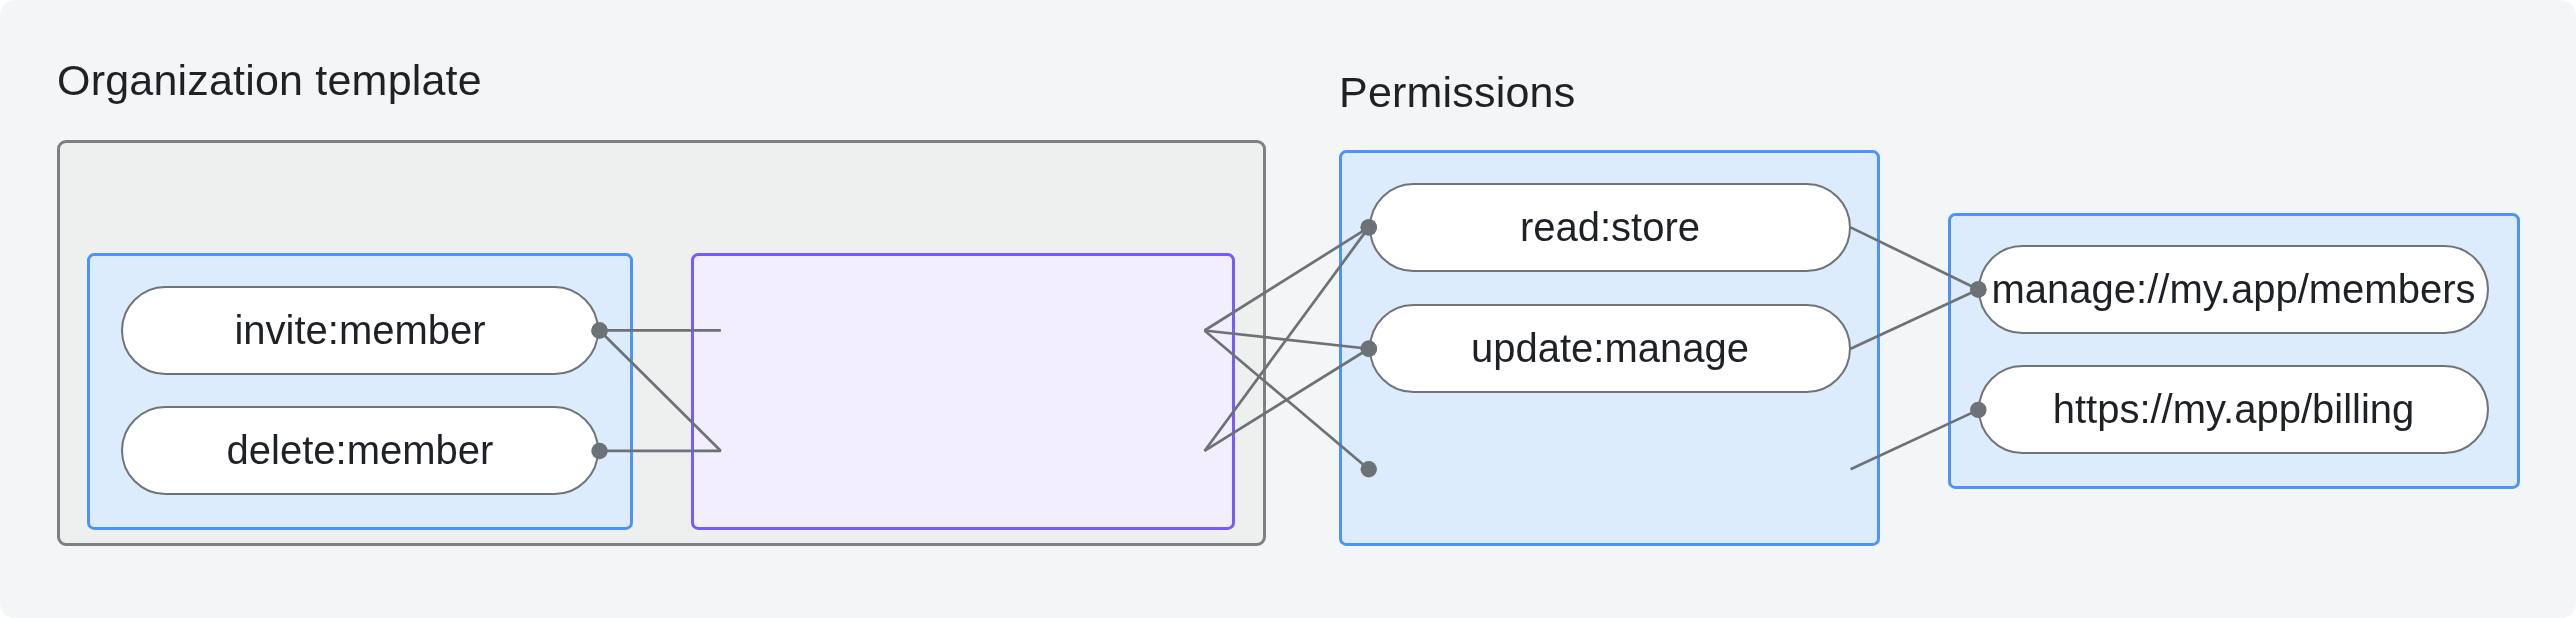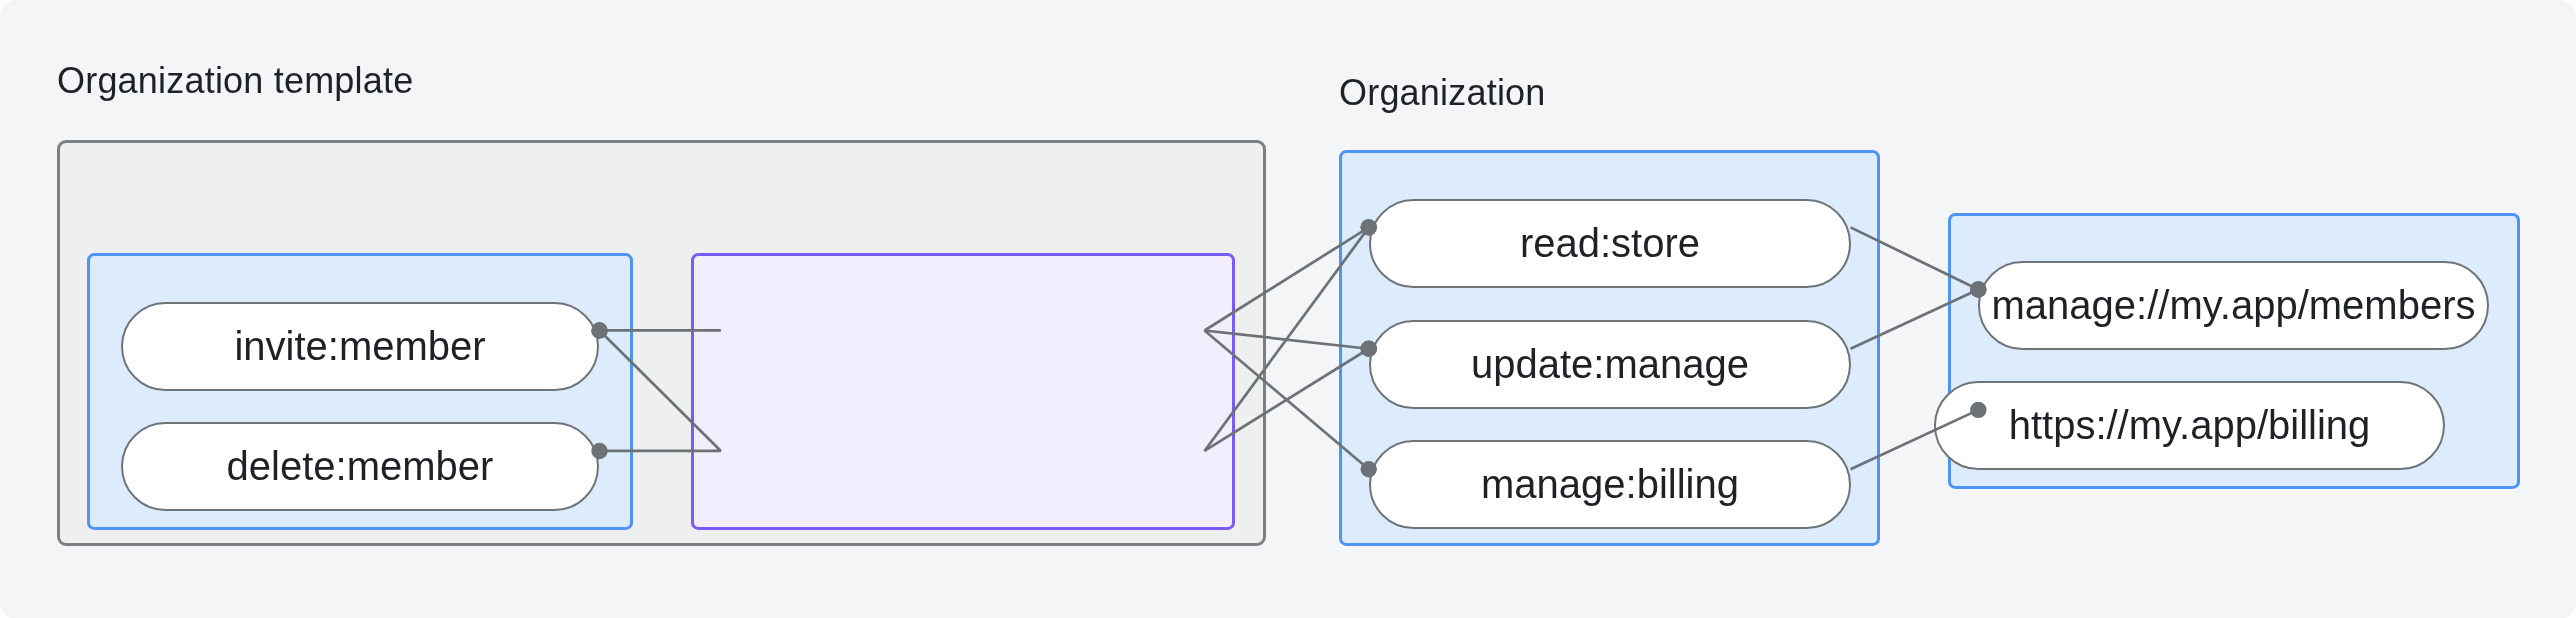--- a/index.html
+++ b/index.html
@@ -11,21 +11,21 @@
   .canvas{
     position:relative;
     width:2576px;
     height:619px;
     background:var(--page-bg,#f4f5f6);
     border-radius:16.4px;
     overflow:hidden;
   }
   .heading{
     position:absolute;
-    font-size:36px;
+    font-size:43px;
     line-height:47px;
     color:var(--text,#1e2226);
     white-space:nowrap;
     letter-spacing:0.2px;
   }
   .groupbox{
     position:absolute;
     box-sizing:border-box;
   }
   .groupbox.gray{
@@ -50,57 +50,55 @@
     background:var(--pill-fill,#ffffff);
     border:2.7px solid var(--pill-border,#6f7478);
     border-radius:45px;
     display:flex;
     align-items:center;
     justify-content:center;
     font-size:40px;
     color:var(--text,#1e2226);
     white-space:nowrap;
     z-index:2;
-    margin-top:16px;
   }
   svg.edges{
     position:absolute;
     left:0; top:0;
     width:2576px;
     height:619px;
     z-index:3;
     pointer-events:none;
   }
 </style>
 </head>
 <body>
 
 <div class="canvas">
 
   <div class="heading" style="left:57px;top:57px">Organization template</div>
   <div class="heading" style="left:90px;top:170px">Organization permissions</div>
   <div class="heading" style="left:691px;top:170px">Organization roles</div>
-  <div class="heading" style="left:1339px;top:69px">Organization</div>
+  <div class="heading" style="left:1339px;top:69px">Permissions</div>
 
   <div class="groupbox gray" style="left:57px;top:140px;width:1209px;height:406px"></div>
   <div class="groupbox blue" style="left:87px;top:253px;width:546px;height:277px"></div>
   <div class="groupbox purple" style="left:691px;top:253px;width:544px;height:277px"></div>
   <div class="groupbox blue" style="left:1339px;top:150px;width:541px;height:396px"></div>
   <div class="groupbox blue" style="left:1948px;top:213px;width:572px;height:276px"></div>
 
   <div class="pill" style="left:121px;top:406px;width:478px">delete:member</div>
   <div class="pill" style="left:121px;top:286px;width:478px">invite:member</div>
 
 
   <div class="pill" style="left:1369px;top:183px;width:482px">read:store</div>
   <div class="pill" style="left:1369px;top:304px;width:482px">update:manage</div>
-  <div class="pill" style="left:1369px;top:424px;width:482px">manage:billing</div>
 
   <div class="pill" style="left:1978px;top:245px;width:511px">manage://my.app/members</div>
-  <div class="pill" style="left:1934px;top:365px;width:511px">https://my.app/billing</div>
+  <div class="pill" style="left:1978px;top:365px;width:511px">https://my.app/billing</div>
 
   <svg class="edges" id="edges" viewBox="0 0 2823 678">
       <line x1="657" y1="362" x2="790" y2="362" stroke="#6d7277" stroke-width="3"></line>
       <line x1="657" y1="362" x2="790" y2="494" stroke="#6d7277" stroke-width="3"></line>
       <line x1="657" y1="494" x2="790" y2="494" stroke="#6d7277" stroke-width="3"></line>
       <line x1="1320" y1="362" x2="1500" y2="249" stroke="#6d7277" stroke-width="3"></line>
       <line x1="1320" y1="362" x2="1500" y2="382" stroke="#6d7277" stroke-width="3"></line>
       <line x1="1320" y1="362" x2="1500" y2="514" stroke="#6d7277" stroke-width="3"></line>
       <line x1="1320" y1="494" x2="1500" y2="249" stroke="#6d7277" stroke-width="3"></line>
       <line x1="1320" y1="494" x2="1500" y2="382" stroke="#6d7277" stroke-width="3"></line>

